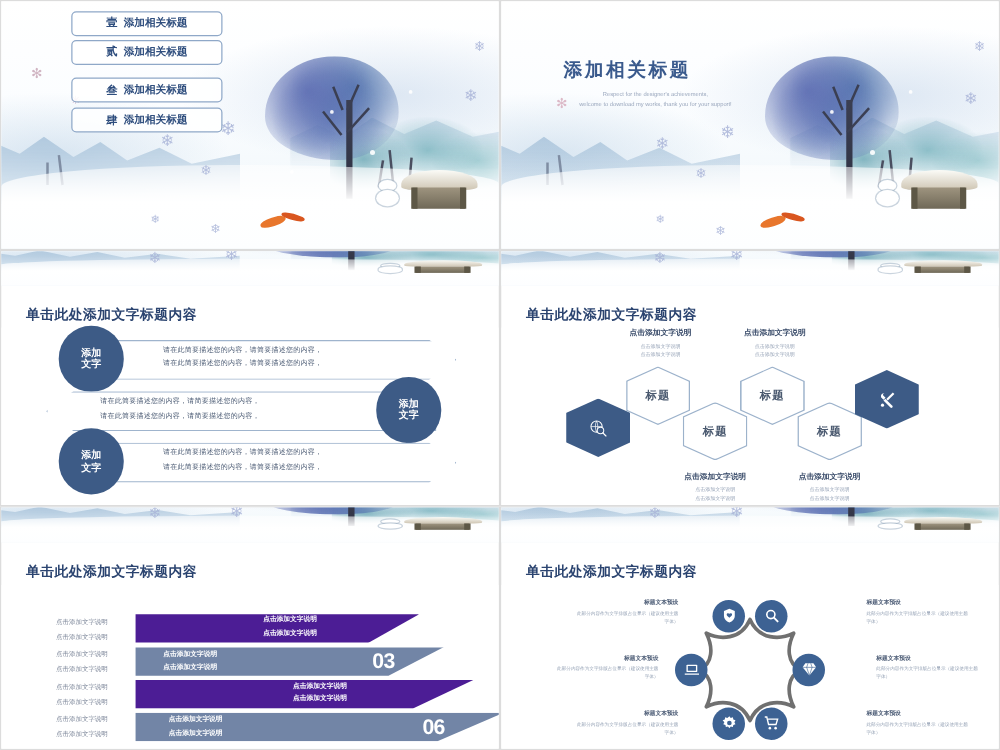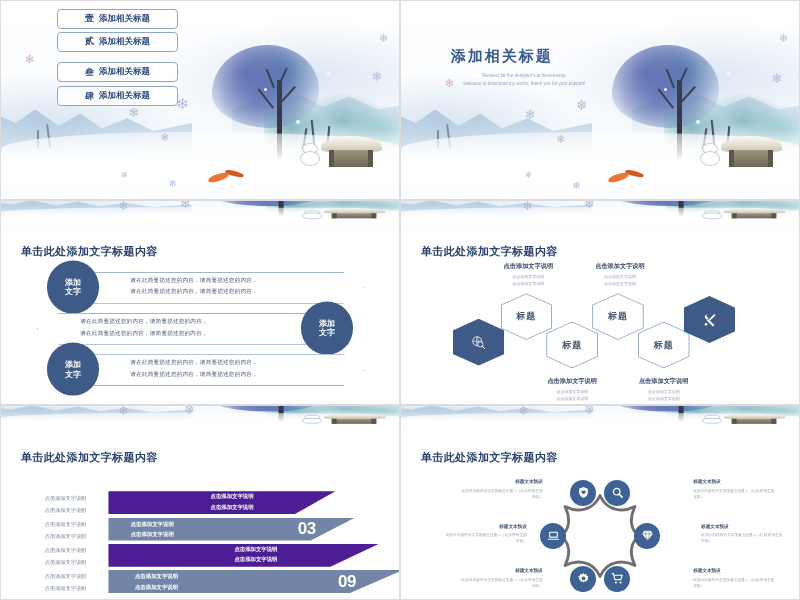--- a/index.html
+++ b/index.html
@@ -535,21 +535,21 @@
           <div>点击添加文字说明</div>
           <div>点击添加文字说明</div>
         </div>
         <div class="rnum">03</div>
       </div>
       <div class="rib light" style="left:27%;top:78%;width:74%">
         <div class="rtxt">
           <div>点击添加文字说明</div>
           <div>点击添加文字说明</div>
         </div>
-        <div class="rnum">09</div>
+        <div class="rnum">06</div>
       </div>
 
       <div class="lefttxt" style="left:11%;top:19%">
         <div>点击添加文字说明</div>
         <div>点击添加文字说明</div>
       </div>
       <div class="lefttxt" style="left:11%;top:39%">
         <div>点击添加文字说明</div>
         <div>点击添加文字说明</div>
       </div>

